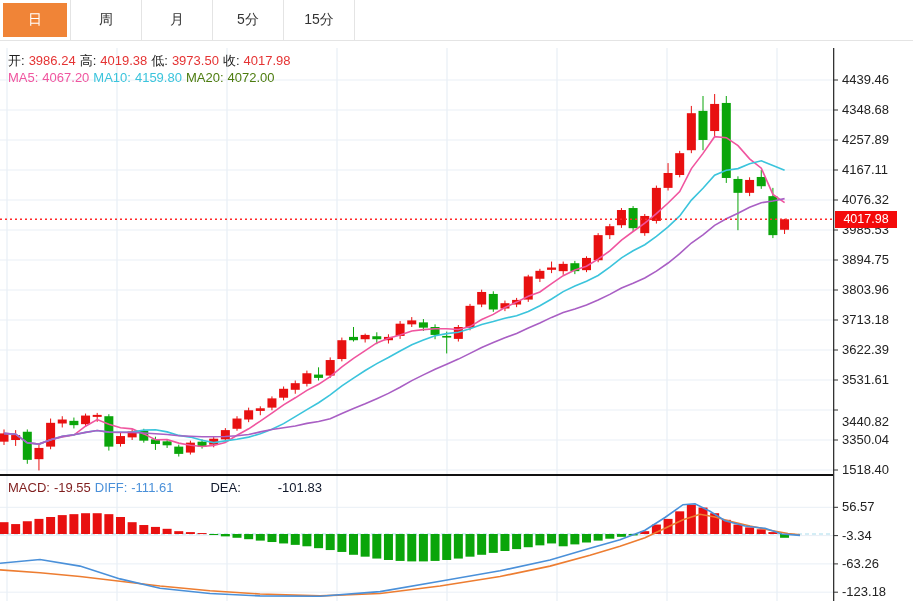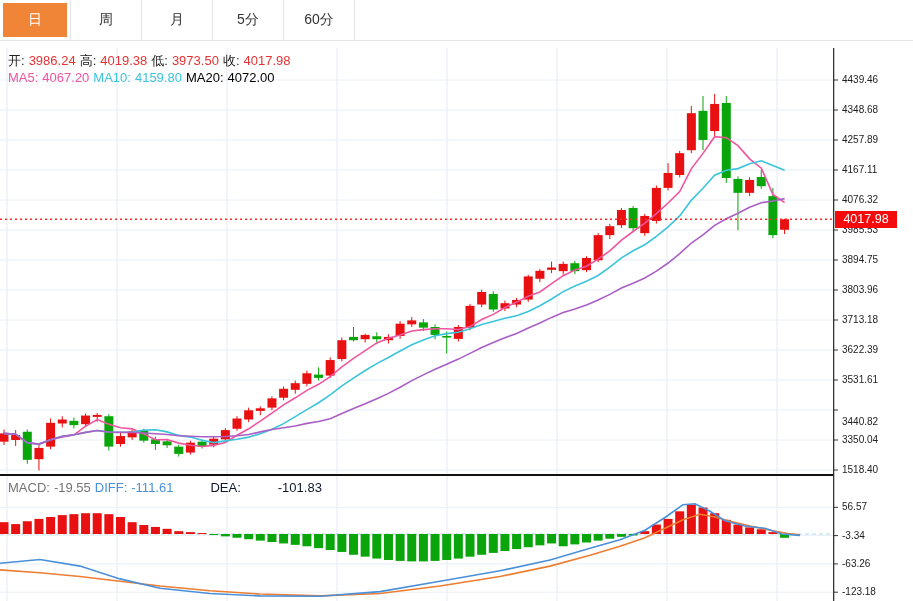--- a/index.html
+++ b/index.html
@@ -14,25 +14,25 @@
   
   .chart{position:absolute;left:0;top:48px;width:913px;height:594px;}
   svg{position:absolute;left:0;top:0;}
   .readout{position:absolute;font-size:13px;white-space:nowrap;z-index:5;}
   .readout span{margin-right:4px;}
   .pair{margin-right:14px;}
   .lbl{color:#222;}
   .val-red{color:#e53333;}
   .ma5{color:#f0559f;}
   .ma10{color:#3bc4dc;}
-  .ma20{color:#000000;}
-  .macd-g{color:#737373;}
+  .ma20{color:#4d7c0f;}
+  .macd-g{color:#7f1d1d;}
   .diff-b{color:#4a90d9;}
   .dea-o{color:#0f172a;margin-left:33px;}
-  .tick-label{position:absolute;left:842px;font-size:10px;color:#222;height:16px;line-height:16px;}
+  .tick-label{position:absolute;left:842px;font-size:13px;color:#222;height:16px;line-height:16px;}
   .price-marker{position:absolute;left:835px;width:62px;height:17px;background:#f40b0b;color:#fff;
                 font-size:12.5px;line-height:17px;text-align:center;z-index:6;}
 </style>
 </head>
 <body>
 
 <div class="screen">
 
   <div class="tabbar">
       <div class="tab active">
@@ -41,21 +41,21 @@
       <div class="tab">
         <div class="tab-inner">周</div>
       </div>
       <div class="tab">
         <div class="tab-inner">月</div>
       </div>
       <div class="tab">
         <div class="tab-inner">5分</div>
       </div>
       <div class="tab">
-        <div class="tab-inner">60分</div>
+        <div class="tab-inner">15分</div>
       </div>
     </div>
 
   <div class="chart">
     <svg id="plot" width="913" height="561">
         <g>
           <line x1="7" y1="0" x2="7" y2="556" stroke="#e3ebf3" stroke-width="1"></line>
           <line x1="117" y1="0" x2="117" y2="556" stroke="#e3ebf3" stroke-width="1"></line>
           <line x1="227" y1="0" x2="227" y2="556" stroke="#e3ebf3" stroke-width="1"></line>
           <line x1="337" y1="0" x2="337" y2="556" stroke="#e3ebf3" stroke-width="1"></line>

